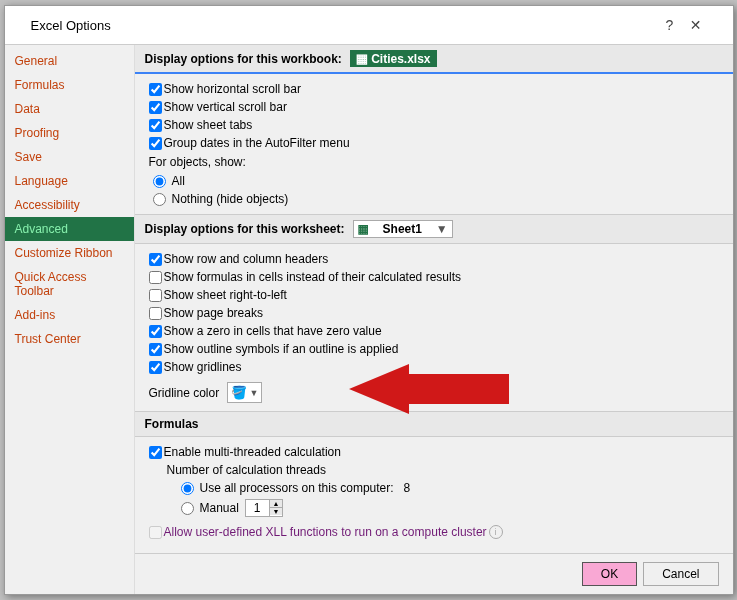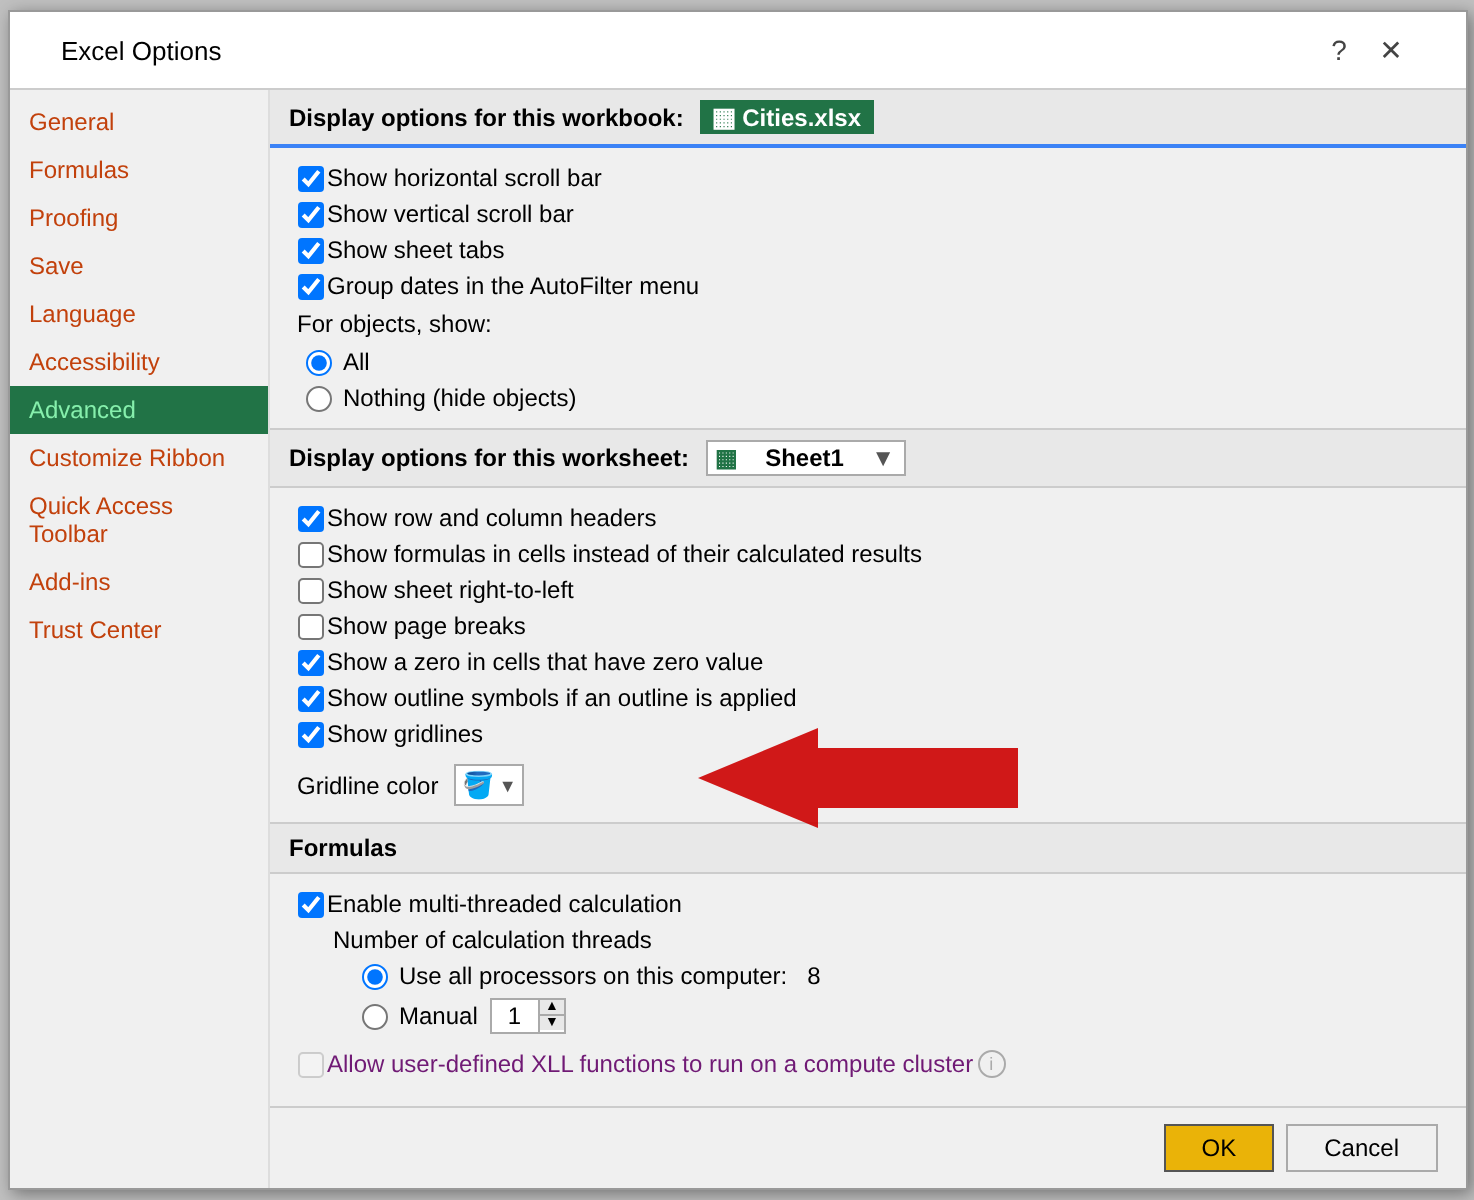--- a/index.html
+++ b/index.html
@@ -247,21 +247,21 @@
       gap: 6px;
     }
     .footer-btn {
       padding: 4px 18px;
       font-size: 12px;
       cursor: pointer;
       border: 1px solid #aaa;
       background: #f0f0f0;
     }
     .footer-btn.ok {
-      background: #eab308;
+      background: #f9a8d4;
       border: 1px solid #555;
     }
   </style>
 </head>
 <body>
 
 <div class="dialog">
 
   <div class="title-bar">
     <span class="title-bar-title">Excel Options</span>
@@ -270,20 +270,21 @@
       <button class="title-btn close">✕</button>
     </div>
   </div>
 
   <div class="dialog-body">
 
     <div class="sidebar">
 
     <div class="sidebar-item">General</div>
         <div class="sidebar-item">Formulas</div>
+        <div class="sidebar-item">Data</div>
         <div class="sidebar-item">Proofing</div>
         <div class="sidebar-item">Save</div>
         <div class="sidebar-item">Language</div>
         <div class="sidebar-item">Accessibility</div>
         <div class="sidebar-item active">Advanced</div>
         <div class="sidebar-item">Customize Ribbon</div>
         <div class="sidebar-item">Quick Access Toolbar</div>
         <div class="sidebar-item">Add-ins</div>
         <div class="sidebar-item">Trust Center</div>
       </div>

